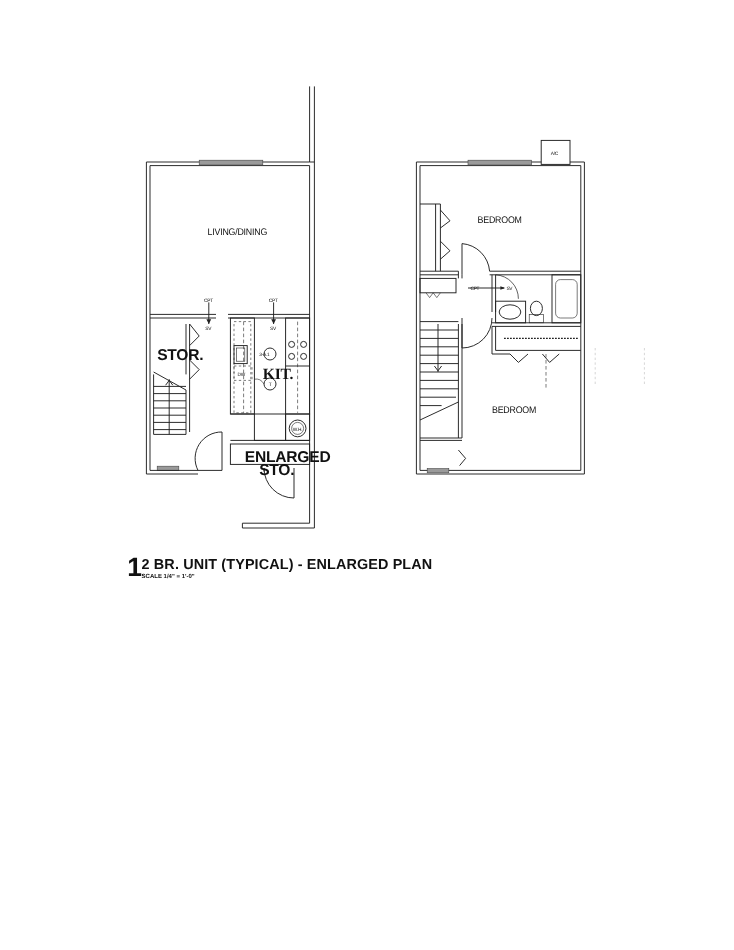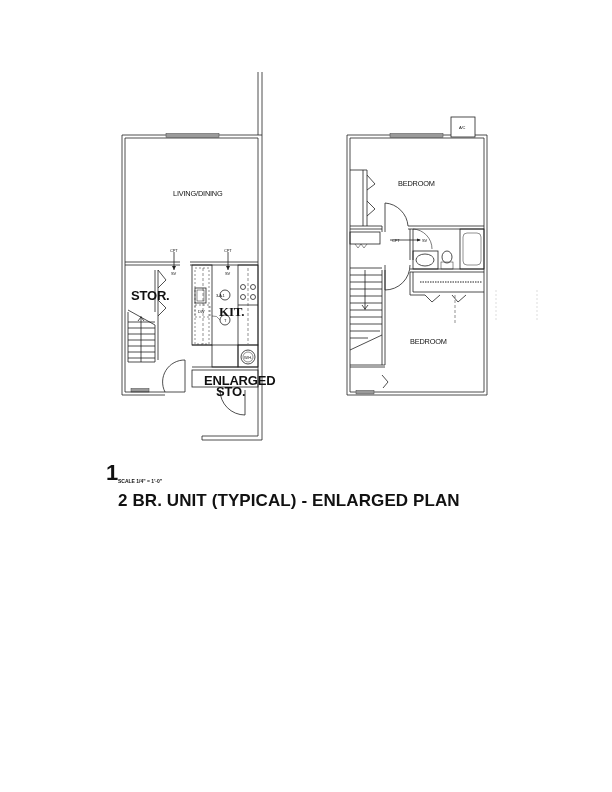--- a/index.html
+++ b/index.html
@@ -3,21 +3,21 @@
   <meta charset="utf-8">
   <style>
     html, body { margin: 0; padding: 0; background: #ffffff; }
     body { width: 612px; height: 792px; position: relative; overflow: hidden; font-family: "Liberation Sans", sans-serif; }
     #plan { position: absolute; left: 0; top: 0; }
     .lbl { position: absolute; font-family: "Liberation Sans", sans-serif; color: #111; white-space: nowrap; letter-spacing: -0.2px; }
     .room { font-size: 8px; font-weight: normal; transform: scaleX(0.92); transform-origin: left top; }
     .room-b { font-size: 13px; font-weight: bold; }
     .tiny { font-size: 4px; }
     .title-num { position: absolute; left: 106px; top: 462px; font-size: 22px; font-weight: bold; color: #111; line-height: 22px; }
-    .title-main { position: absolute; left: 118px; top: 491px; font-size: 17px; font-weight: bold; color: #111; letter-spacing: 0.1px; }
+    .title-main { position: absolute; left: 118px; top: 463px; font-size: 12px; font-weight: bold; color: #111; letter-spacing: 0.1px; }
     .title-scale { position: absolute; left: 118px; top: 478px; font-size: 5px; font-weight: bold; color: #111; }
   </style>
 </head>
 <body>
 
 <svg id="plan" width="612" height="792" viewBox="0 0 612 792" xmlns="http://www.w3.org/2000/svg">
   <g stroke="#222" fill="none" stroke-width="0.8">
 
     <g>
 

